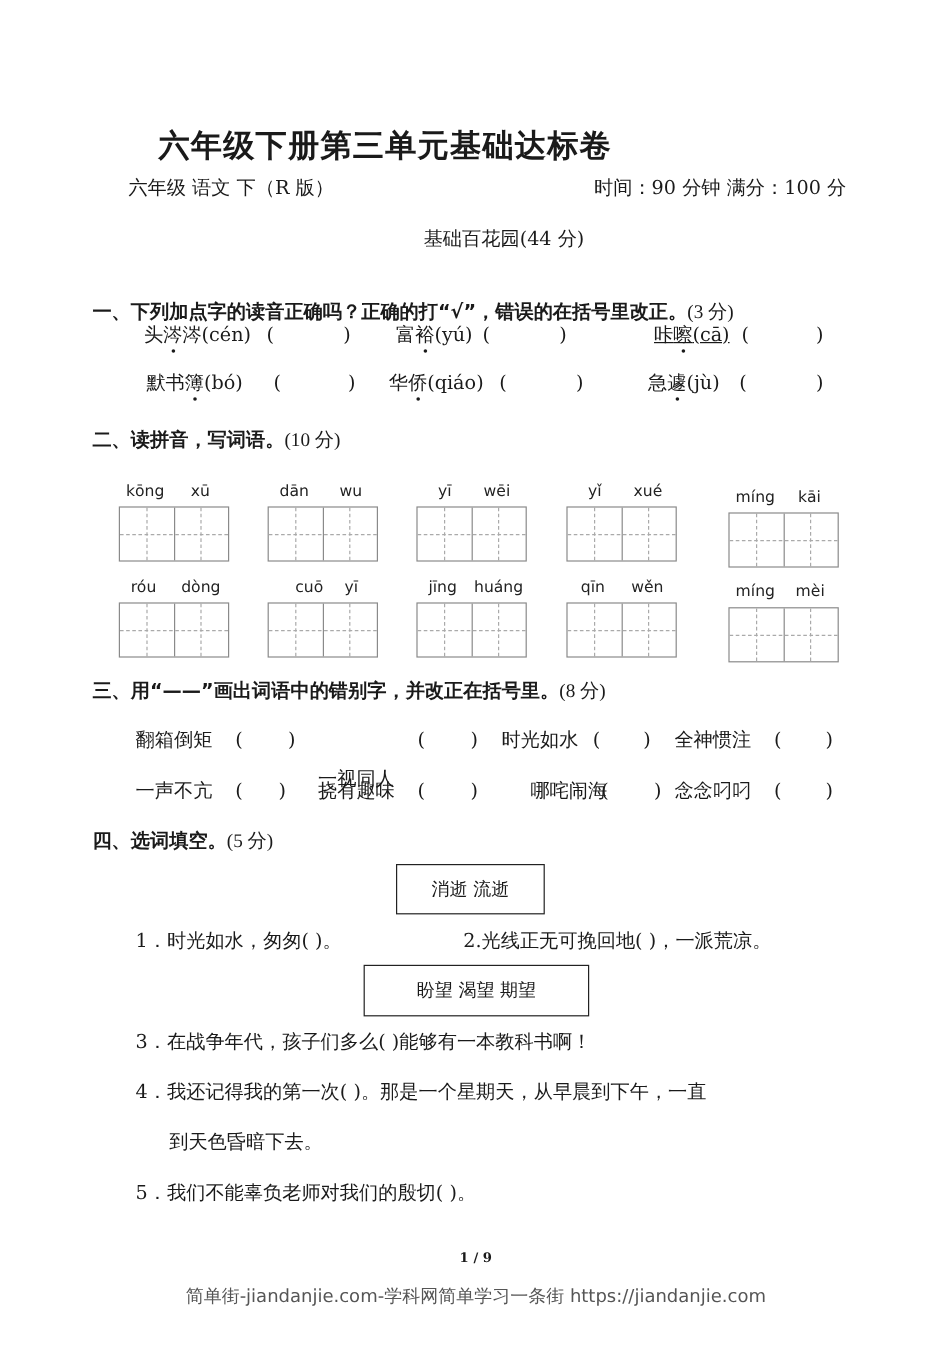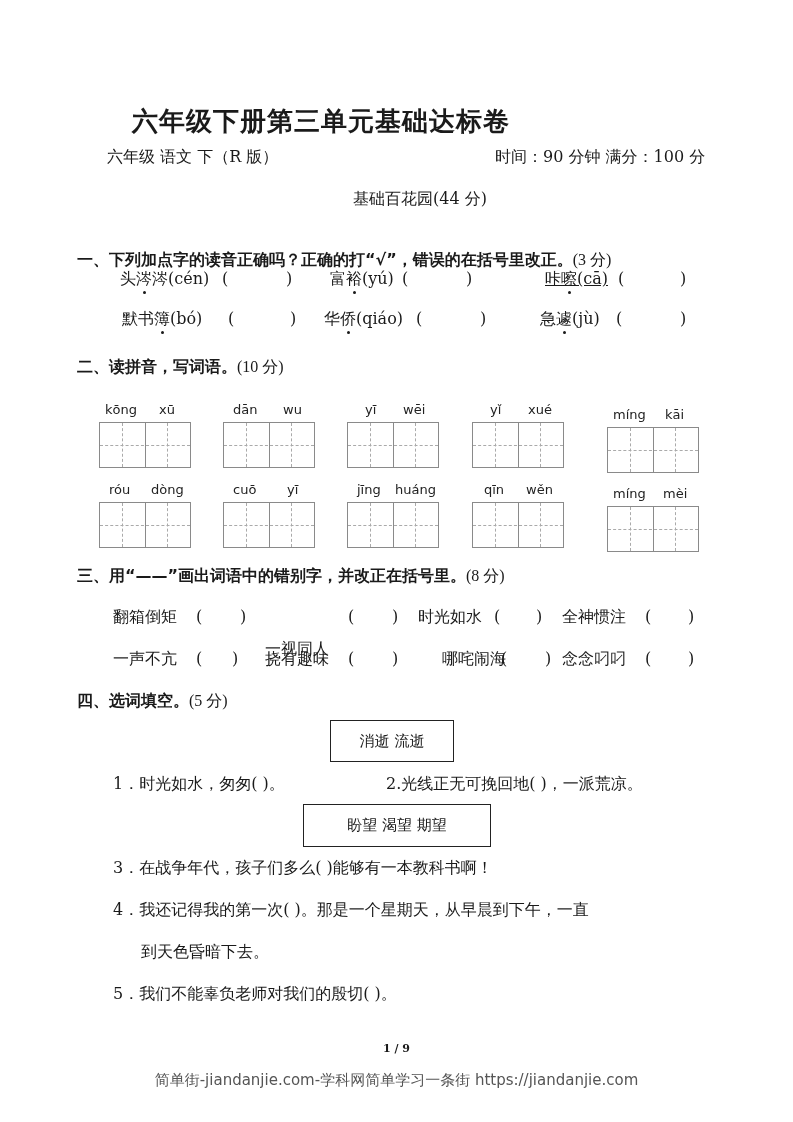--- a/index.html
+++ b/index.html
@@ -139,21 +139,21 @@
   <span class="pinyin" style="left:52px; top:0;">dòng</span>
   <div class="tz" style="left:0; top:20px;">
       <div class="cell l"></div>
       <div class="cell r"></div>
       <div class="vdash" style="left:22px"></div>
       <div class="vdash" style="left:67px"></div>
       <div class="hdash"></div>
     </div>
 </div>
 <div class="grid-group" style="left:223px; top:482px;">
-  <span class="pinyin" style="left:10px; top:0;text-align:right;">cuō</span>
+  <span class="pinyin" style="left:23px; top:0;text-align:right;">cuō</span>
   <span class="pinyin" style="left:64px; top:0;">yī</span>
   <div class="tz" style="left:0; top:20px;">
       <div class="cell l"></div>
       <div class="cell r"></div>
       <div class="vdash" style="left:22px"></div>
       <div class="vdash" style="left:67px"></div>
       <div class="hdash"></div>
     </div>
 </div>
 <div class="grid-group" style="left:347px; top:482px;">

